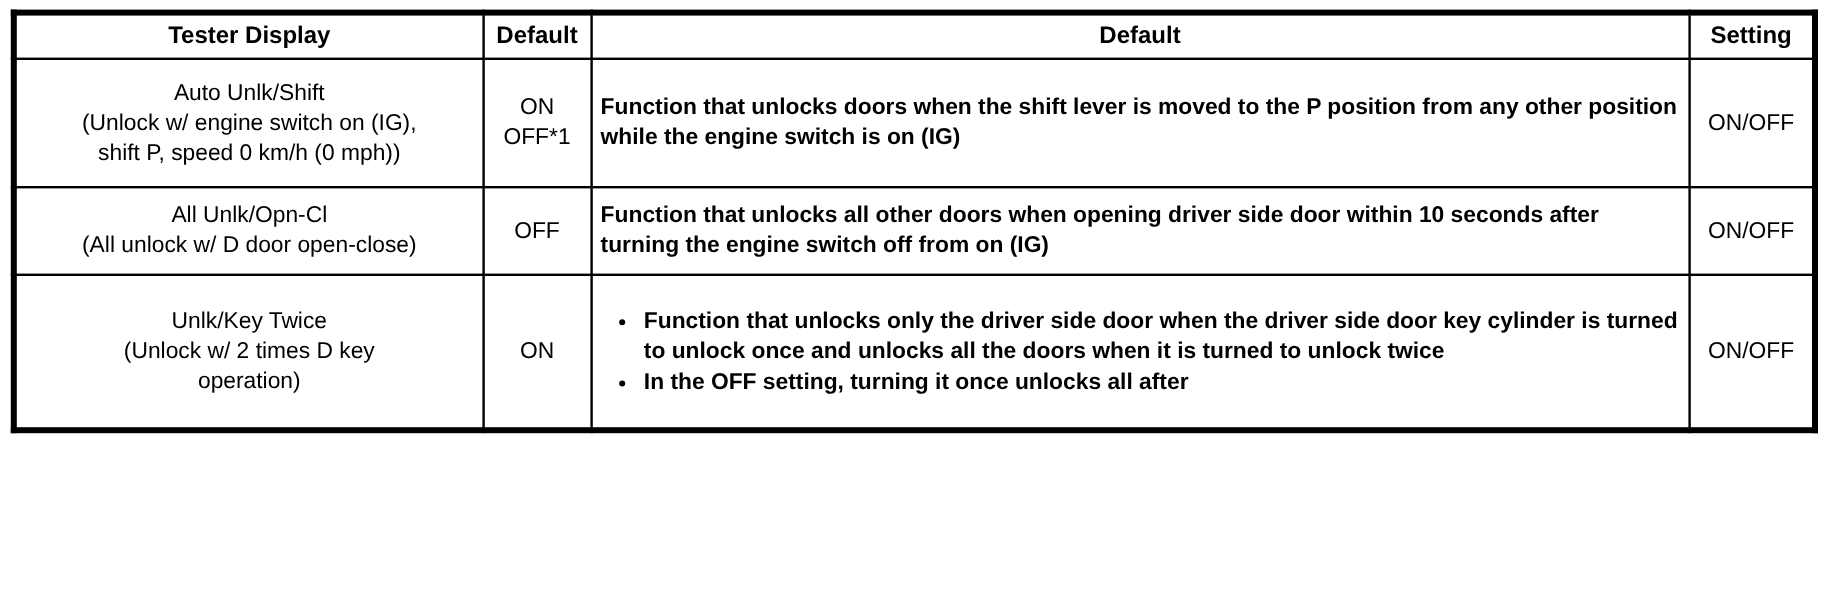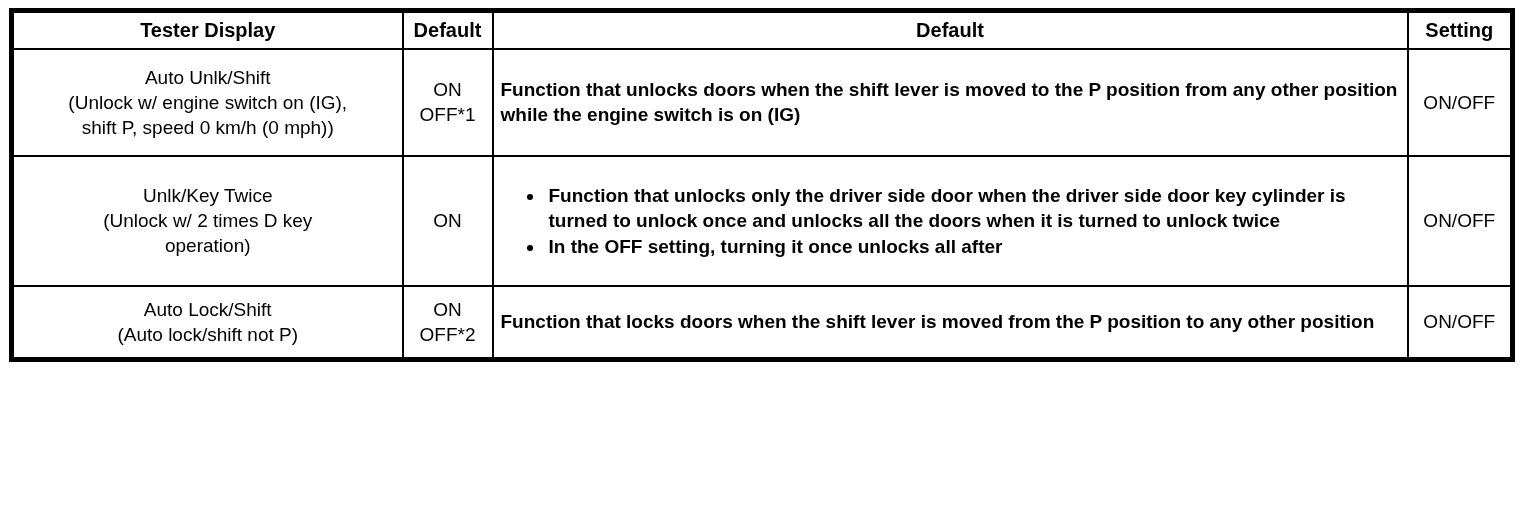--- a/index.html
+++ b/index.html
@@ -54,21 +54,21 @@
   td.cell-contents {
     text-align: left;
     font-weight: bold;
   }
   td.cell-setting {
     text-align: center;
     padding-left: 2px;
     padding-right: 2px;
   }
   .cell-contents ul {
-    margin: 12px;
+    margin: 0;
     padding-left: 32px;
   }
   .cell-contents li {
     padding-left: 4px;
     margin: 1px 0;
   }
 </style>
 </head>
 <body>
 
@@ -91,36 +91,35 @@
     <tbody>
         <tr style="height: 107px;">
           <td class="cell-tester">Auto Unlk/Shift
 (Unlock w/ engine switch on (IG),
 shift P, speed 0 km/h (0 mph))</td>
           <td class="cell-default">ON
 OFF*1</td>
           <td class="cell-contents">Function that unlocks doors when the shift lever is moved to the P position from any other position while the engine switch is on (IG)</td>
           <td class="cell-setting">ON/OFF</td>
         </tr>
+        <tr style="height: 73px;">
+          <td class="cell-tester">All Unlk/Opn-Cl
+(All unlock w/ D door open-close)</td>
+          <td class="cell-default">OFF</td>
+          <td class="cell-contents">Function that unlocks all other doors when opening driver side door within 10 seconds after turning the engine switch off from on (IG)</td>
+          <td class="cell-setting">ON/OFF</td>
+        </tr>
         <tr style="height: 130px;">
           <td class="cell-tester">Unlk/Key Twice
 (Unlock w/ 2 times D key
 operation)</td>
           <td class="cell-default">ON</td>
           <td class="cell-contents">
             <ul>
               <li>Function that unlocks only the driver side door when the driver side door key cylinder is turned to unlock once and unlocks all the doors when it is turned to unlock twice</li>
               <li>In the OFF setting, turning it once unlocks all after</li>
             </ul>
           </td>
           <td class="cell-setting">ON/OFF</td>
         </tr>
-        <tr style="height: 74px;">
-          <td class="cell-tester">Auto Lock/Shift
-(Auto lock/shift not P)</td>
-          <td class="cell-default">ON
-OFF*2</td>
-          <td class="cell-contents">Function that locks doors when the shift lever is moved from the P position to any other position</td>
-          <td class="cell-setting">ON/OFF</td>
-        </tr>
       </tbody>
   </table>
 </div>
 
 </body></html>

